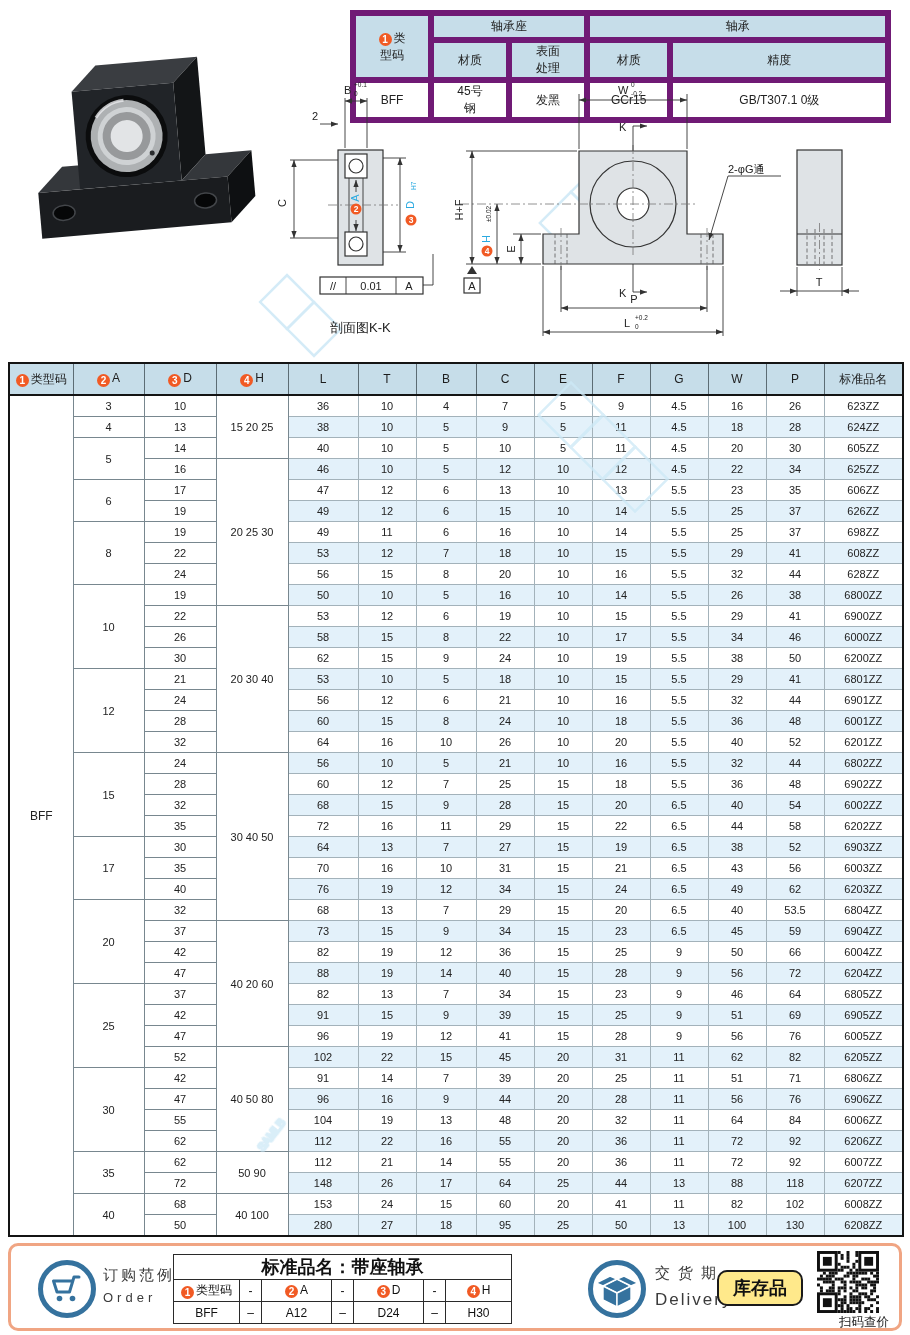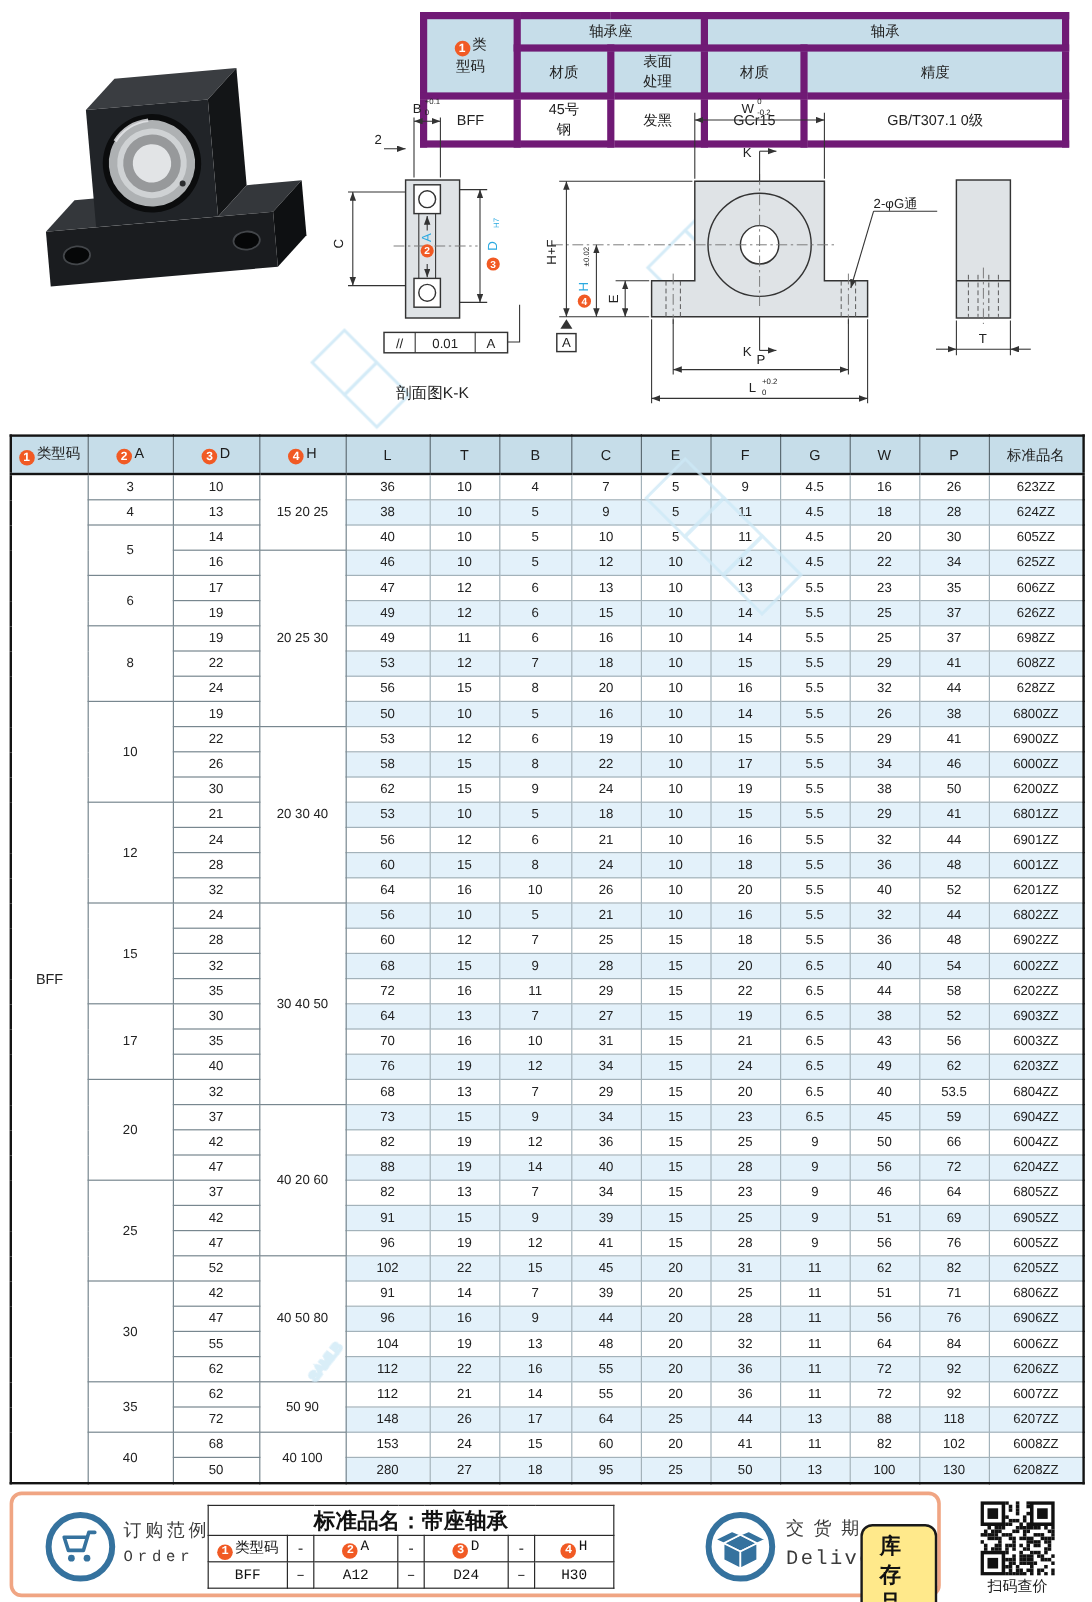--- a/index.html
+++ b/index.html
@@ -28,22 +28,22 @@
   svg text.cnt{font-size:8.5px;fill:#fff;font-weight:700;text-anchor:middle;}
   svg text.blue{fill:#2aa9e0;}
   svg text.cap{font-size:13px;}
   svg text.mid{text-anchor:middle;}
   .thin{stroke:#333;stroke-width:0.9;fill:none;}
   .edge{stroke:#333;stroke-width:1.2;}
   .cl{stroke:#777;stroke-width:0.8;stroke-dasharray:9 3 2 3;fill:none;}
   .hid{stroke:#555;stroke-width:0.8;stroke-dasharray:4 2.5;fill:none;}
   .wmk{fill:none;stroke:#cde8f6;stroke-width:2.5;}
   
-  #strip{position:absolute;left:8px;top:1243px;width:776px;height:88px;border:3px solid #f0a583;
-         border-radius:10px;background:#fff;box-sizing:border-box;font-family:Liberation Mono, monospace;}
+  #strip{position:absolute;left:8px;top:1243px;width:894px;height:88px;border:3px solid #f0a583;
+         border-radius:10px;background:#fff;box-sizing:border-box;}
   #ot{border-collapse:collapse;table-layout:fixed;}
   #ot td{border:1px solid #2a2a2a;font-size:12px;text-align:center;height:21px;padding:0;color:#111;}
   #ot td.ttl{font-weight:700;font-size:18px;}
   #stock{position:absolute;left:706px;top:24px;background:#ffe98b;border:2px solid #1a1a1a;border-radius:10px;
          font-size:18px;font-weight:700;color:#111;padding:4px 14px;}
   .lbl-cn{font-size:15px;letter-spacing:3px;color:#3b3b3b;}
   .lbl-en{font-size:13px;letter-spacing:4px;color:#3b3b3b;}
 </style>
 </head>
 <body>
@@ -1061,16 +1061,16 @@
         <rect x="0" y="0" width="7" height="7" fill="#111"></rect>
         <rect x="1" y="1" width="5" height="5" fill="#fff"></rect>
         <rect x="2" y="2" width="3" height="3" fill="#111"></rect>
         <rect x="14" y="0" width="7" height="7" fill="#111"></rect>
         <rect x="15" y="1" width="5" height="5" fill="#fff"></rect>
         <rect x="16" y="2" width="3" height="3" fill="#111"></rect>
         <rect x="0" y="14" width="7" height="7" fill="#111"></rect>
         <rect x="1" y="15" width="5" height="5" fill="#fff"></rect>
         <rect x="2" y="16" width="3" height="3" fill="#111"></rect>
       </svg>
-    <div class="abs" style="left:796px;top:68px;width:82px;text-align:center;font-size:12.5px;color:#222">扫码查价</div>
+    <div class="abs" style="left:796px;top:68px;width:82px;text-align:right;font-size:12.5px;color:#222">扫码查价</div>
   </div>
 
 </div>
 
 </body></html>

